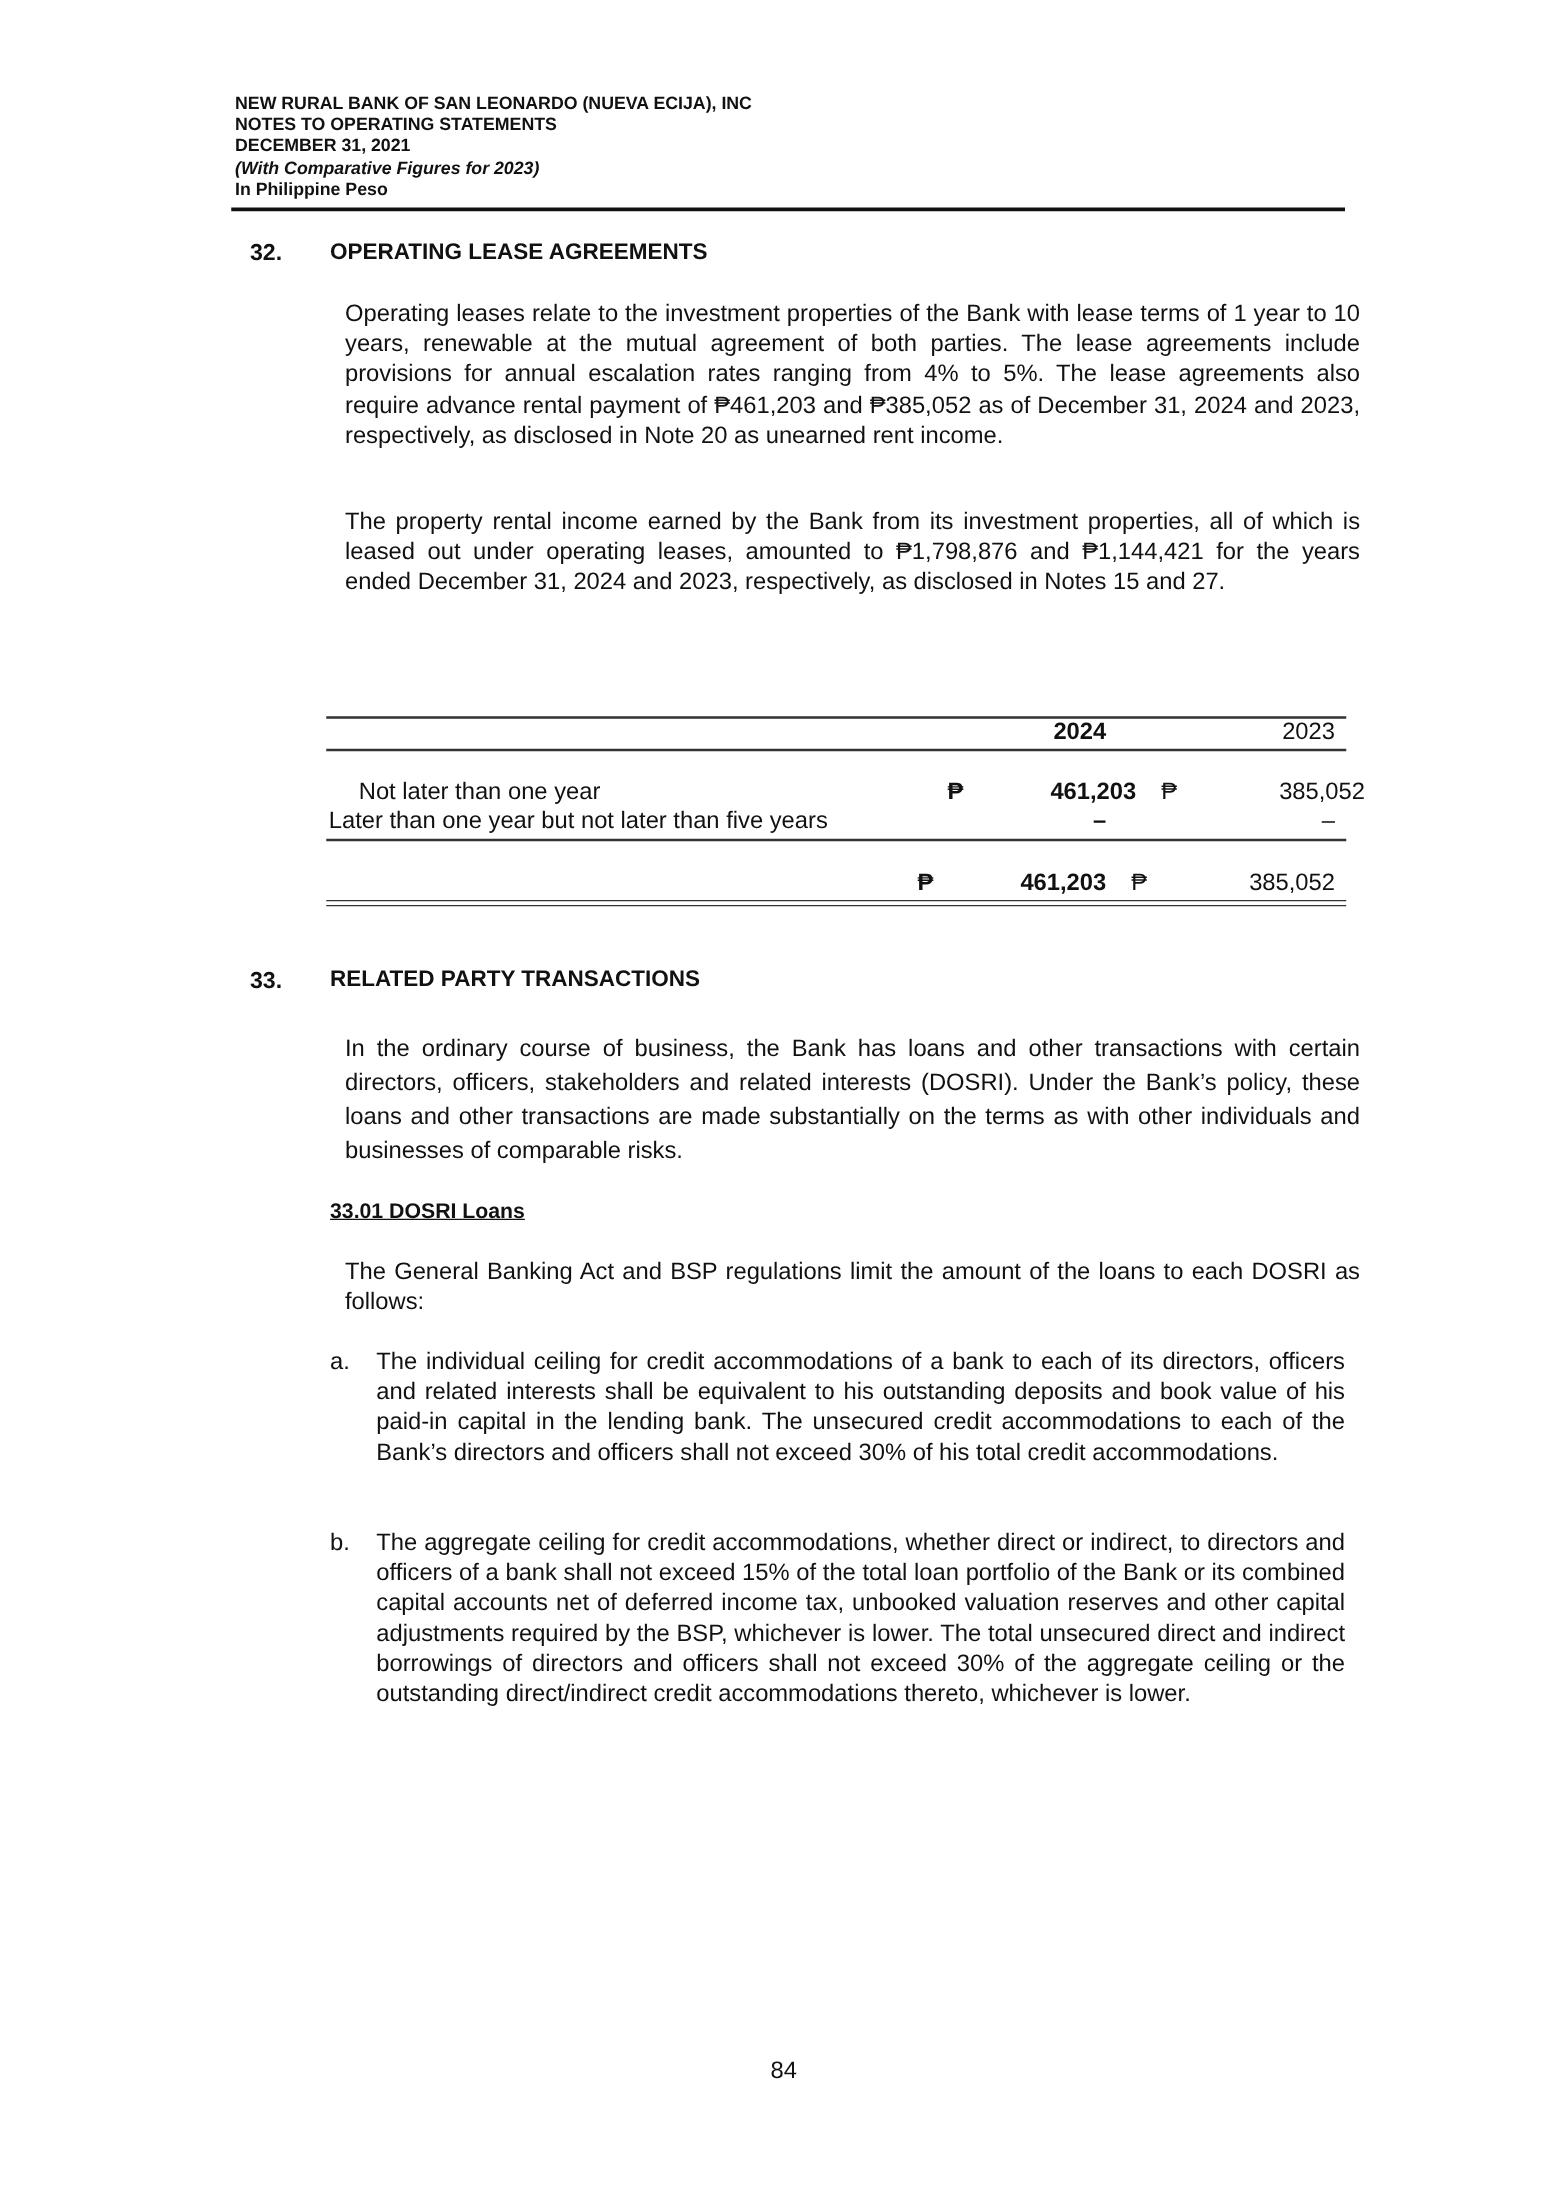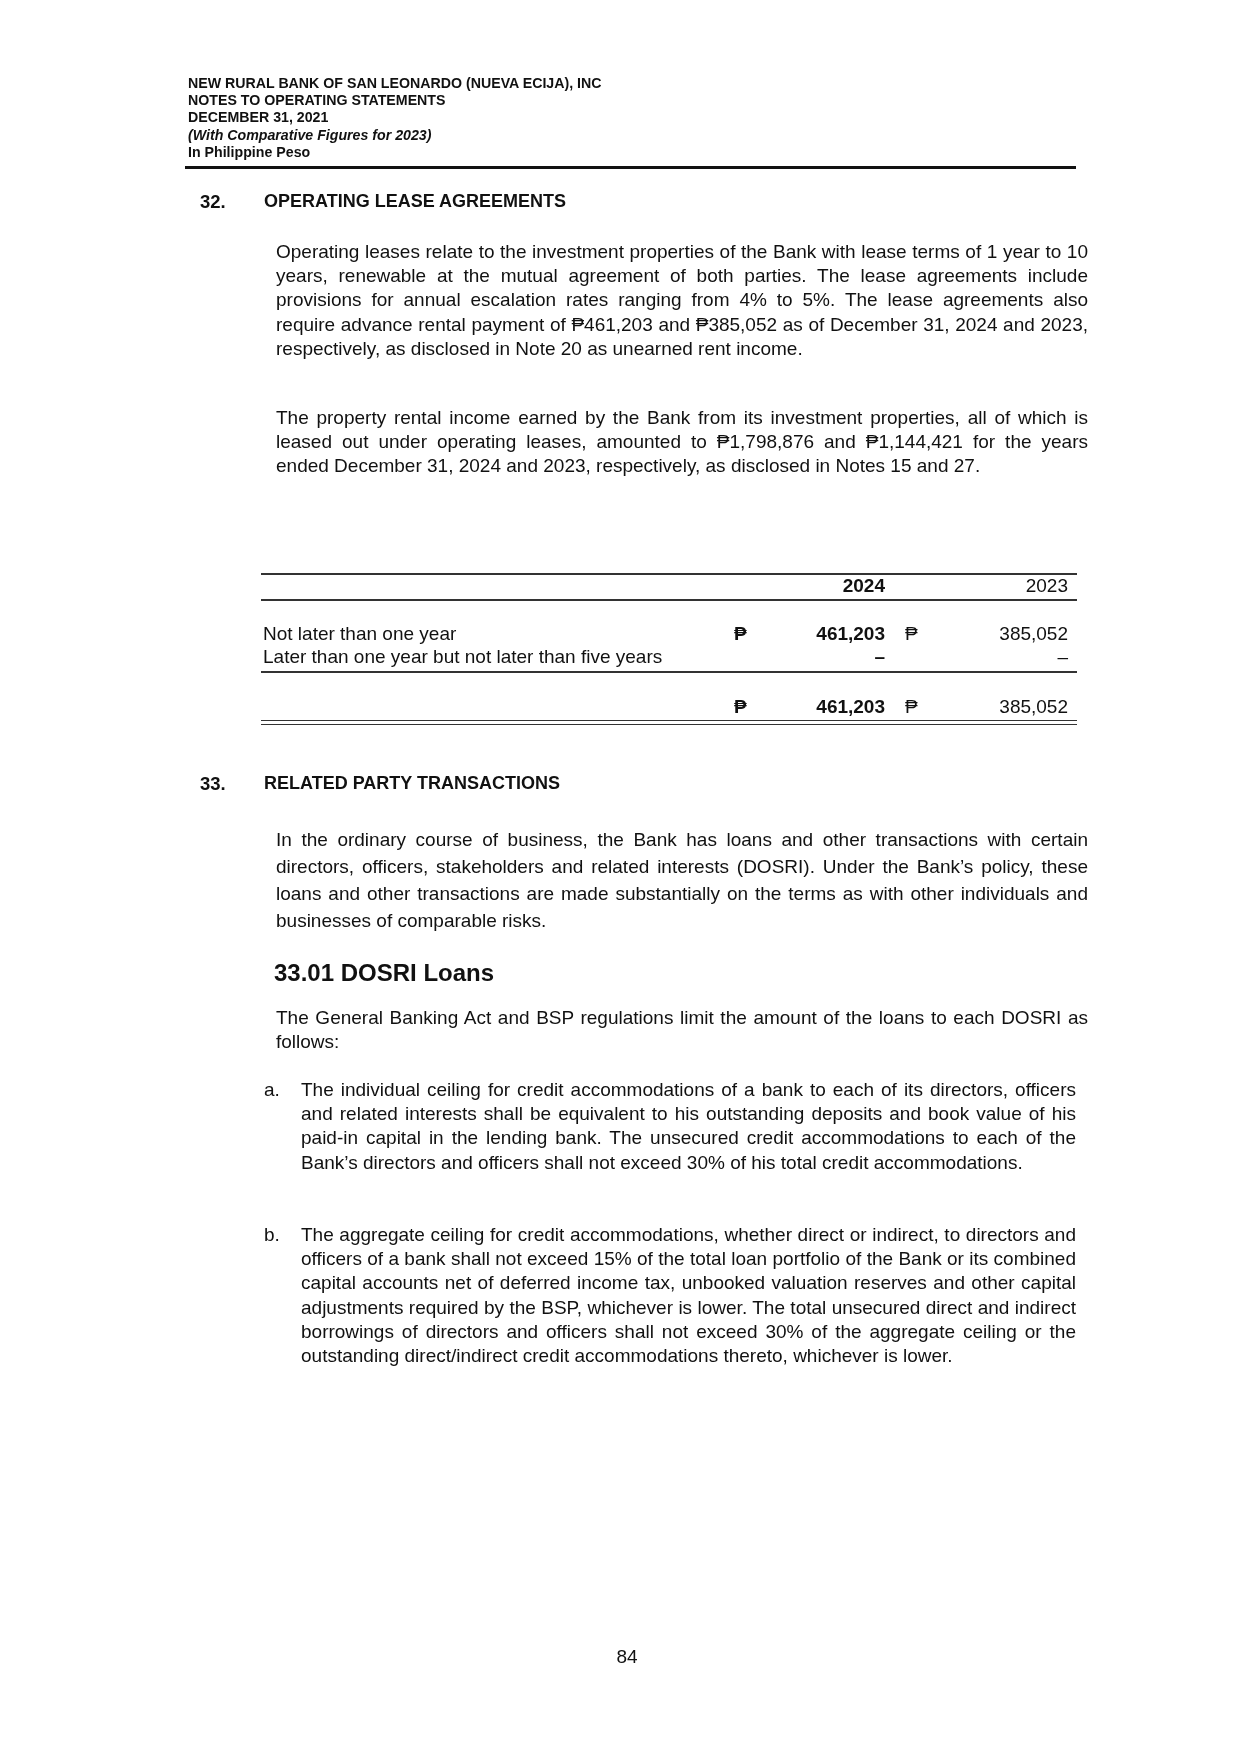--- a/index.html
+++ b/index.html
@@ -8,21 +8,21 @@
     font-family: "Liberation Sans", sans-serif; color: #111;
   }
   .hdr { position: absolute; left: 188px; top: 42px; font-size: 14.2px; font-weight: bold; line-height: 17.2px; margin-top: 33px; }
   .hdr div { white-space: nowrap; }
   .hdr .it { font-style: italic; }
   .toprule { position: absolute; left: 185px; top: 166px; width: 891px; height: 3px; background: #111; }
   .sec-num { position: absolute; left: 188px; font-size: 18.5px; font-weight: bold; margin-left: 12px; }
   .sec-title { position: absolute; left: 264px; font-size: 18px; font-weight: bold; white-space: nowrap; }
   .para { position: absolute; left: 276px; width: 812px; font-size: 19px; line-height: 24.2px; text-align: justify; }
   .para.wide { line-height: 27px; }
-  .sub { position: absolute; left: 274px; font-size: 24px; font-weight: bold; }
+  .sub { position: absolute; left: 264px; font-size: 17px; font-weight: bold; text-decoration: underline; }
   .list-item { position: absolute; left: 264px; width: 812px; font-size: 19px; line-height: 24.2px; }
   .list-item .mk { position: absolute; left: 0; top: 0; }
   .list-item .tx { margin-left: 37px; text-align: justify; }
 
   
   .tbl { position: absolute; left: 261px; top: 573px; width: 816px; font-size: 19px; }
   .tr { position: absolute; left: 0; width: 816px; height: 24px; }
   .c { position: absolute; top: 0; white-space: nowrap; }
   .c-label { left: 2px; }
   .c-p1 { left: 473px; width: 20px; font-weight: bold; }
@@ -55,21 +55,21 @@
 </div>
 
 <div class="tbl">
   <div class="line" style="top:0px;"></div>
   <div class="tr" style="top:2px;">
     <span class="c c-v1">2024</span>
     <span class="c c-v2">2023</span>
   </div>
   <div class="line" style="top:26px;"></div>
 
-  <div class="tr" style="top:50px;">
+  <div class="tr" style="top:50px;margin-left:24px;">
     <span class="c c-label">Not later than one year</span>
     <span class="c c-p1">₱</span>
     <span class="c c-v1">461,203</span>
     <span class="c c-p2">₱</span>
     <span class="c c-v2">385,052</span>
   </div>
   <div class="tr" style="top:73px;">
     <span class="c c-label">Later than one year but not later than five years</span>
     <span class="c c-v1">–</span>
     <span class="c c-v2">–</span>

